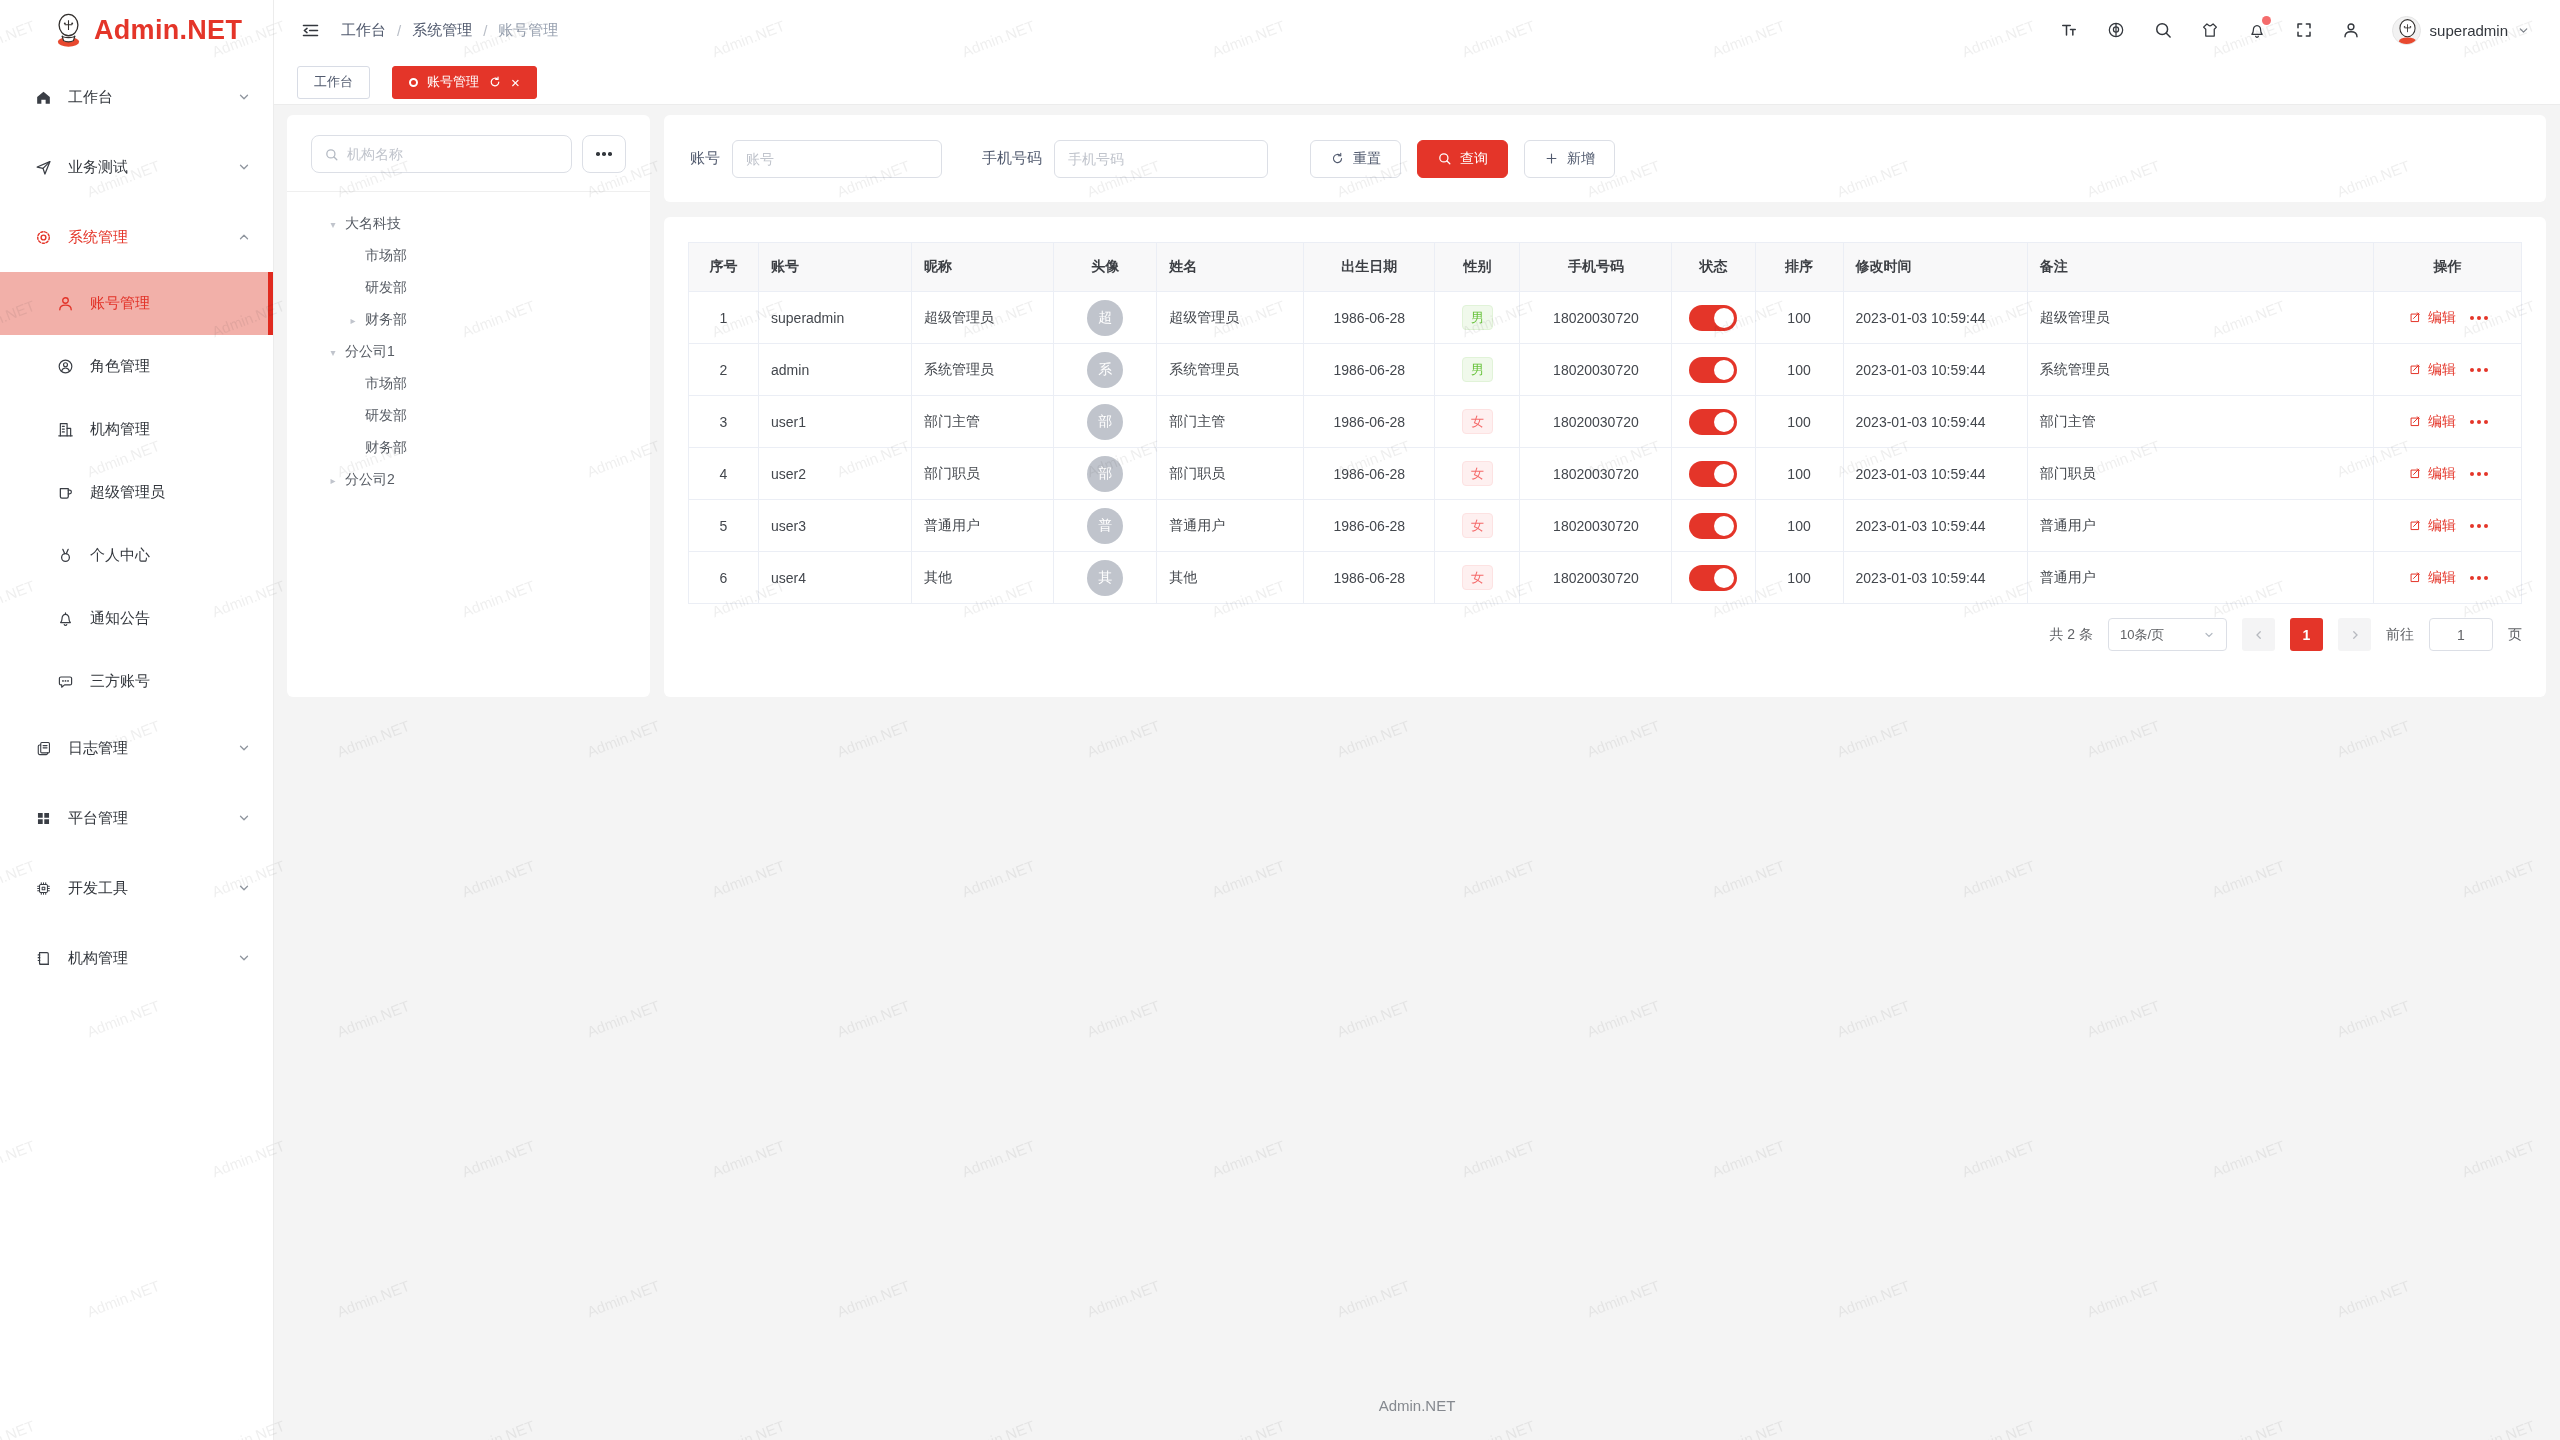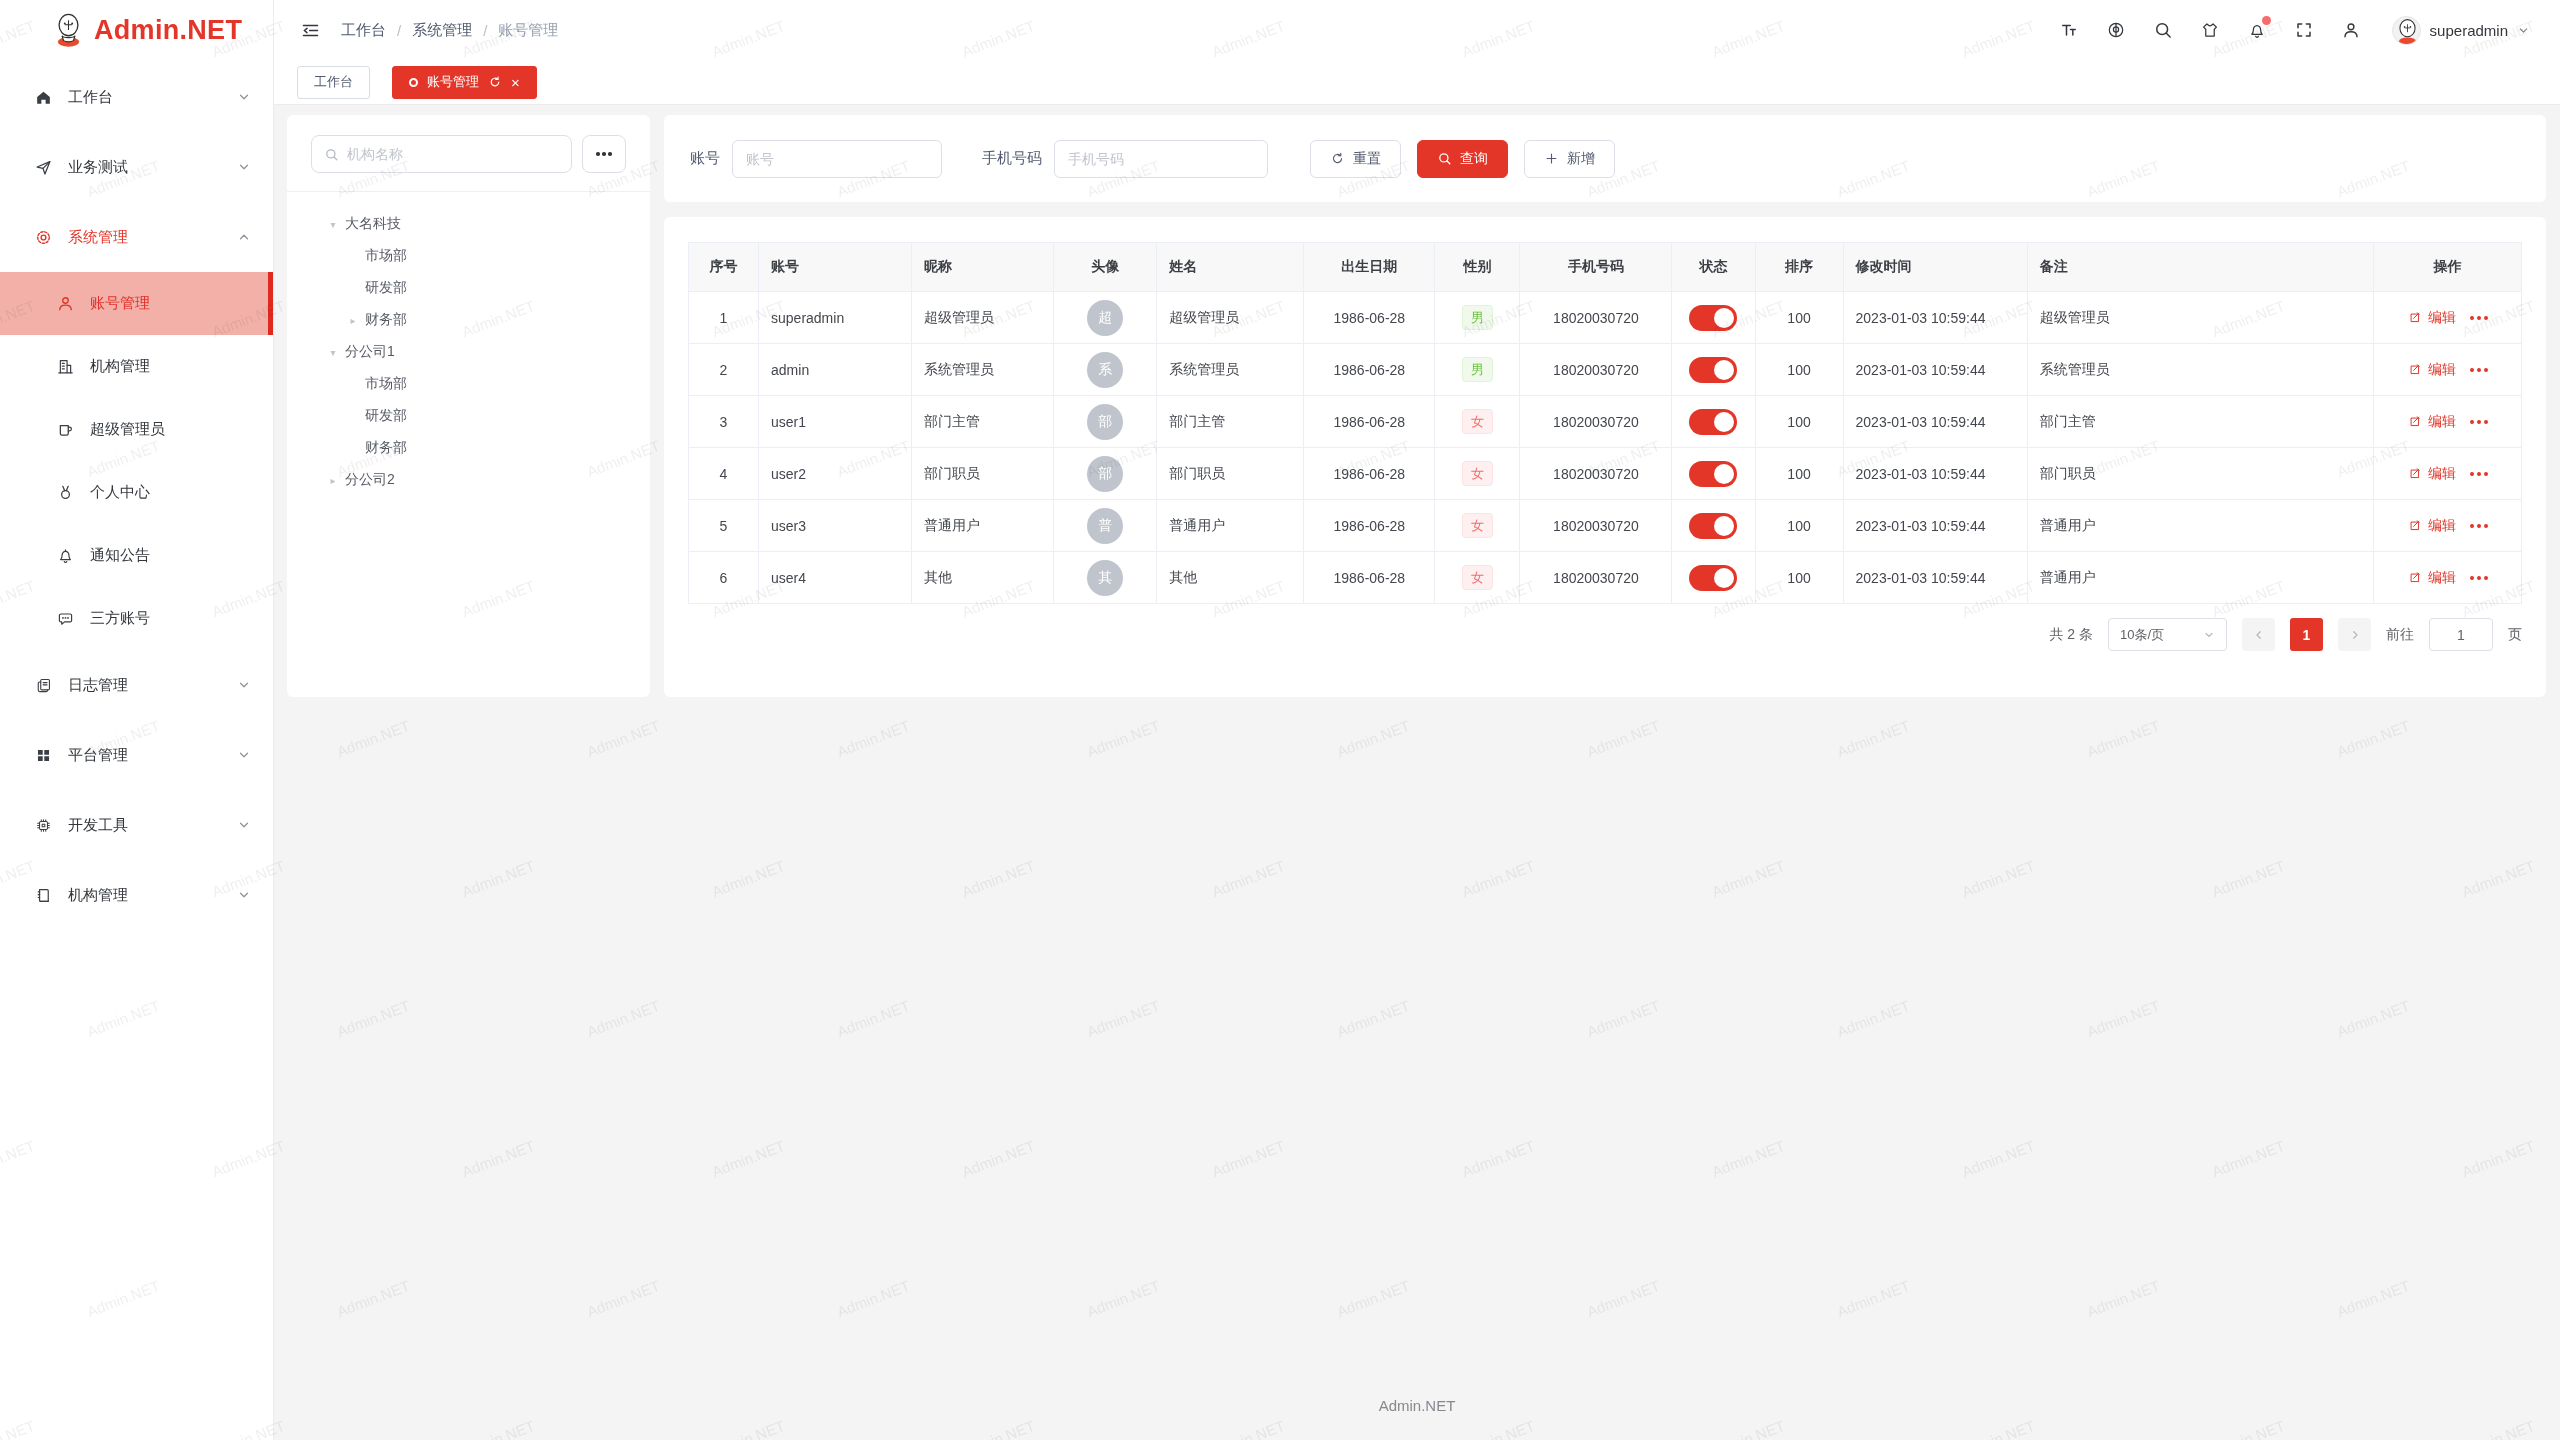--- a/index.html
+++ b/index.html
@@ -209,20 +209,30 @@
         </span>
       </div>
       <div class="menu-item sub active">
         <span class="mi-icon">
           <svg viewBox="0 0 24 24" fill="none" stroke="currentColor" stroke-width="1.7" stroke-linecap="round" stroke-linejoin="round" width="100%" height="100%">
             <circle cx="12" cy="8.2" r="3.5"></circle>
             <path d="M4.8 20c0-4 3.2-6 7.2-6s7.2 2 7.2 6"></path>
           </svg>
         </span>
         <span class="mi-label">账号管理</span>
+      </div>
+      <div class="menu-item sub">
+        <span class="mi-icon">
+          <svg viewBox="0 0 24 24" fill="none" stroke="currentColor" stroke-width="1.5" stroke-linecap="round" stroke-linejoin="round" width="100%" height="100%">
+            <circle cx="12" cy="12" r="8"></circle>
+            <circle cx="12" cy="9.8" r="2.5"></circle>
+            <path d="M7.2 17.6c.8-2.4 2.6-3.7 4.8-3.7s4 1.3 4.8 3.7"></path>
+          </svg>
+        </span>
+        <span class="mi-label">角色管理</span>
       </div>
       <div class="menu-item sub">
         <span class="mi-icon">
           <svg viewBox="0 0 24 24" fill="none" stroke="currentColor" stroke-width="1.5" stroke-linecap="round" stroke-linejoin="round" width="100%" height="100%">
             <path d="M5.5 20V4.5h8.5V20"></path>
             <path d="M14 10.5h4.5V20"></path>
             <path d="M8 8h2.5M8 11.5h2.5M8 15h2.5M3.5 20h17"></path>
           </svg>
         </span>
         <span class="mi-label">机构管理</span>

